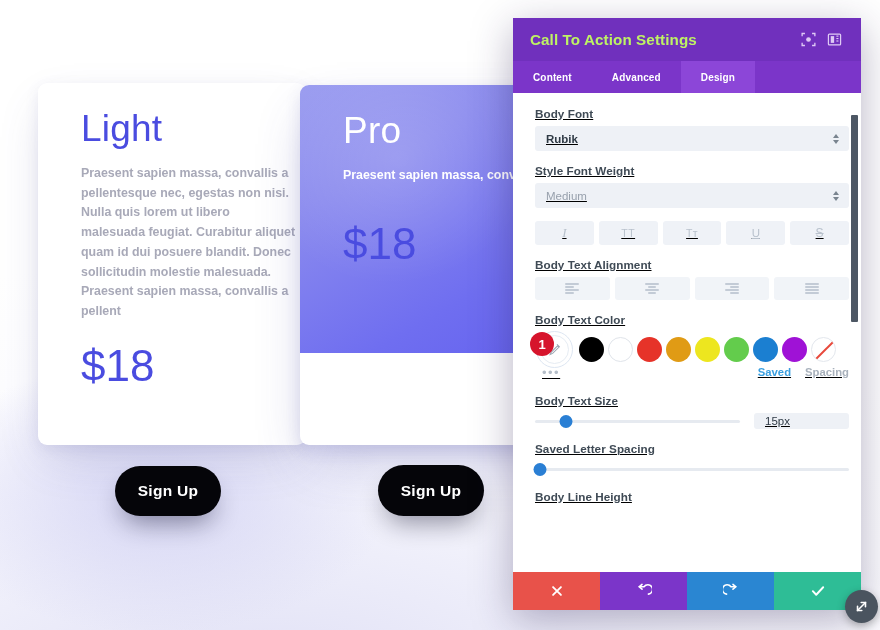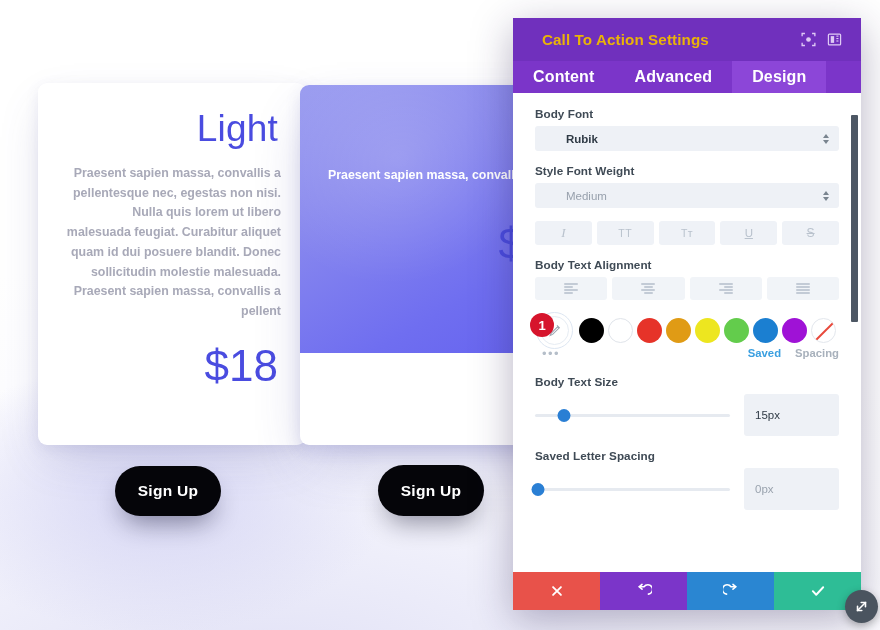--- a/index.html
+++ b/index.html
@@ -33,21 +33,21 @@
   }
   #card-pro .pro-head{
     position:absolute;left:0;top:0;width:100%;height:268px;
     background:linear-gradient(150deg,#9a9cf0 0%, #8b8bee 28%, #6f6ef0 70%, #6360ef 100%);
   }
   #card-pro .pro-head:before{
     content:"";position:absolute;left:-30%;top:-60%;width:150%;height:150%;
     background:radial-gradient(50% 50% at 40% 55%, rgba(255,255,255,.16) 0%, rgba(255,255,255,0) 62%);
     transform:rotate(-18deg);
   }
-  .card-inner{position:relative;padding:27px 28px 0 28px;text-align:right;}
+  .card-inner{position:relative;padding:27px 28px 0 43px;}
   .card-title{
     font-size:37px;font-weight:300;letter-spacing:.2px;line-height:1;
     margin:0 0 17px 0;
   }
   #card-light .card-title{color:#4a4ce0;}
   #card-pro .card-title{color:#ffffff;}
   .card-body{
     font-size:12.4px;font-weight:700;line-height:1.59;margin:0;
     width:215px;
   }
@@ -73,61 +73,61 @@
   #modal{
     position:absolute;left:513px;top:18px;width:348px;height:592px;
     background:#ffffff;box-shadow:0 10px 38px rgba(40,30,80,.34);
     display:flex;flex-direction:column;overflow:hidden;
   }
   #modal-header{
     height:43px;background:#7030bd;display:flex;align-items:center;
     padding:0 14px 0 17px;flex:none;
   }
   #modal-title{
-    color:#eab308;font-size:15.2px;font-weight:700;letter-spacing:.1px;flex:1;margin-left:12px;
+    color:#bef264;font-size:15.2px;font-weight:700;letter-spacing:.1px;flex:1;
   }
   .hdr-icon{
     width:26px;height:26px;display:flex;align-items:center;justify-content:center;
     cursor:pointer;opacity:.92;
   }
 
   #modal-tabs{
     height:32px;background:#7b35c9;display:flex;flex:none;
   }
   .tab{
     display:flex;align-items:center;justify-content:center;
-    color:#ffffff;font-size:16px;font-weight:700;letter-spacing:.15px;
+    color:#ffffff;font-size:10px;font-weight:700;letter-spacing:.15px;
     cursor:pointer;padding:0 20px;
   }
   .tab.active{background:#8c46d8;}
 
   #modal-scroll{
     flex:1;position:relative;overflow:hidden;background:#ffffff;
   }
 
   #section-header{
     height:36px;display:flex;align-items:center;padding:0 20px 0 22px;
     border-bottom:1px solid #eef0f4;
   }
   #section-title{
     flex:1;color:#5a9bd8;font-size:15.5px;font-weight:400;letter-spacing:.1px;
   }
 
-  .fields{padding:14px 22px 0 22px;}
+  .fields{padding:14px 12px 0 22px;text-decoration:underline;}
   .field{margin-bottom:13px;}
   .field-label{
     display:block;font-size:11.7px;font-weight:700;color:#3f4a55;
     margin-bottom:6px;letter-spacing:.05px;
   }
 
   .select-box{
     position:relative;height:25px;background:#eef1f6;border-radius:3px;
     display:flex;align-items:center;padding:0 26px 0 11px;cursor:pointer;
   }
-  .select-box .val{font-size:11.5px;color:#2f3a45;font-weight:700;margin-left:20px;}
+  .select-box .val{font-size:11.5px;color:#2f3a45;font-weight:700;}
   .select-box .val.muted{color:#98a1ad;font-weight:400;}
   .select-arrows{
     position:absolute;right:10px;top:50%;transform:translateY(-50%);
     display:flex;flex-direction:column;gap:2px;
   }
   .select-arrows i{
     width:0;height:0;border-left:3.5px solid transparent;border-right:3.5px solid transparent;display:block;
   }
   .select-arrows i.up{border-bottom:4px solid #79848f;}
   .select-arrows i.dn{border-top:4px solid #79848f;}
@@ -202,21 +202,21 @@
 
   
   .slider-row{display:flex;align-items:center;gap:14px;}
   .slider{position:relative;flex:1;height:16px;display:flex;align-items:center;cursor:pointer;}
   .slider .track{width:100%;height:3px;background:#e6eaf0;border-radius:2px;}
   .slider .knob{
     position:absolute;width:13px;height:13px;border-radius:50%;background:#2a7fd4;
     transform:translateX(-50%);
   }
   .num-box{
-    width:84px;height:42px;background:#eef1f6;border-radius:3px;
+    width:84px;height:16px;background:#eef1f6;border-radius:3px;
     display:flex;align-items:center;padding-left:11px;font-size:11.5px;
     color:#2f3a45;font-weight:400;flex:none;cursor:text;
   }
   .num-box.muted{color:#9aa3ae;}
 
   
   #scrollbar-track{
     position:absolute;right:3px;top:0;bottom:0;width:7px;
   }
   #scrollbar-thumb{
@@ -362,20 +362,21 @@
                 <span></span>
                 <span></span>
                 <span></span>
                 <span></span>
               </span>
           </div>
         </div>
       </div>
 
       <div class="field">
+        <span class="field-label">Body Text Color</span>
         <div class="swatch-row">
           <div class="picker-wrap">
             <div class="badge-one">1</div>
             <div class="picker-ring">
               <div class="picker-inner">
                 <svg width="15" height="15" viewBox="0 0 16 16" fill="none" stroke="#9aa5b1" stroke-width="1.1">
                   <path d="M10.6 2.4l3 3M11.2 4.2L4.6 10.8l-1.2 2.6 2.6-1.2 6.6-6.6z"></path>
                 </svg>
               </div>
             </div>
@@ -408,24 +409,26 @@
         </div>
       </div>
 
       <div class="field">
         <span class="field-label">Saved Letter Spacing</span>
         <div class="slider-row">
           <div class="slider">
             <div class="track"></div>
             <div class="knob" style="left:1.5%"></div>
           </div>
-          <div class="num-box muted">0px</div>
-        </div>
-      </div>
-
+        </div>
+      </div>
+
+      <div class="field">
+        <span class="field-label">Body Line Height</span>
+      </div>
 
     </div>
 
     <div id="scrollbar-track">
       <div id="scrollbar-thumb"></div>
     </div>
   </div>
 
   <div id="modal-footer">
     <div class="foot-btn" id="foot-cancel">

